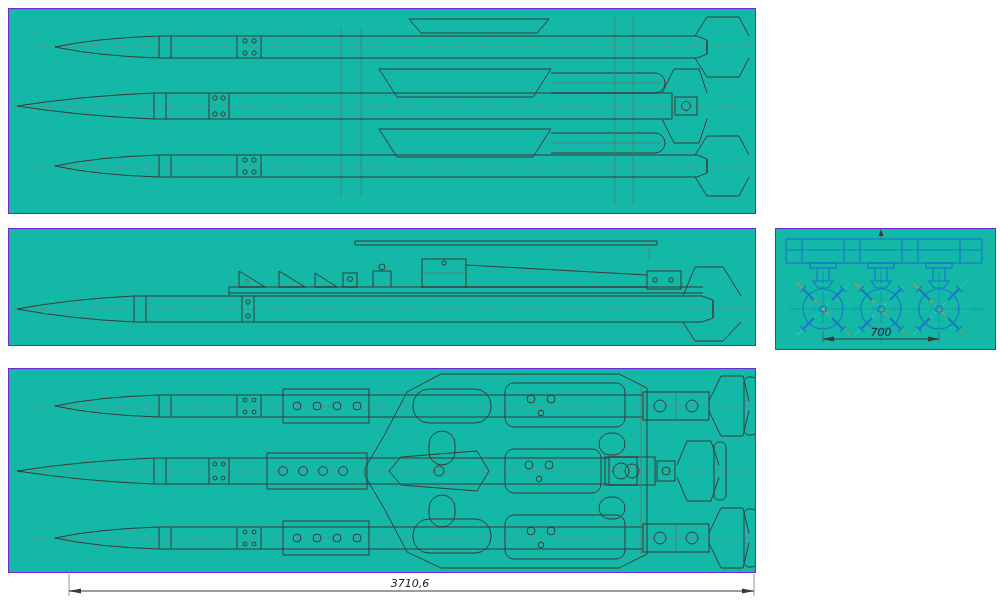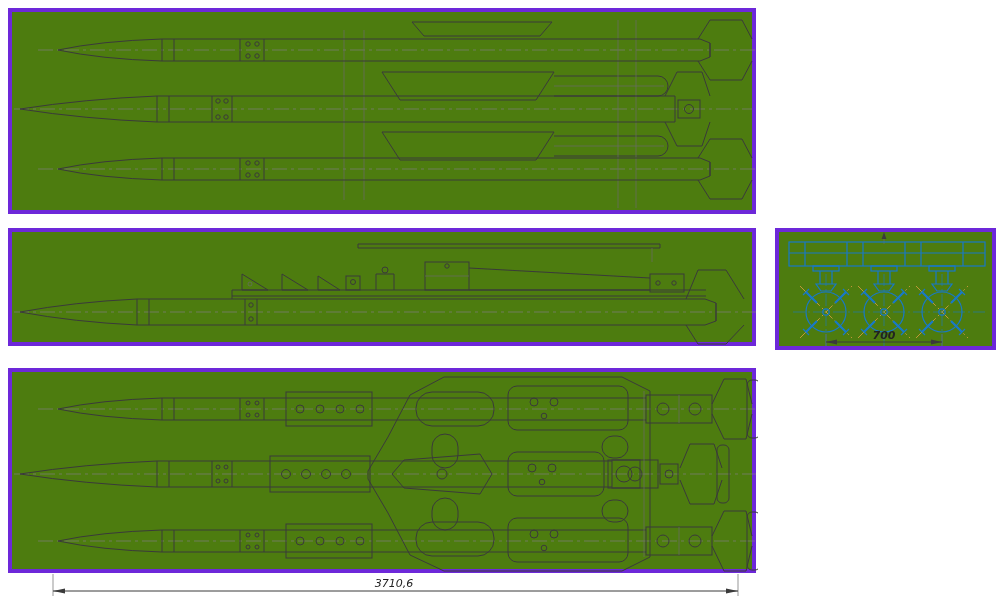--- a/index.html
+++ b/index.html
@@ -1,23 +1,23 @@
 <!DOCTYPE html>
 <html><head>
 <meta charset="utf-8">
 <style>
   html,body{margin:0;padding:0;background:#fff;}
   .stage{position:relative;width:1000px;height:608px;background:#ffffff;overflow:hidden;
          font-family:"Liberation Sans",sans-serif;}
-  .viewbox{position:absolute;border:4px solid #6d28d9;background:#4d7c0f;box-sizing:border-box;font-weight:bold;}
+  .viewbox{position:absolute;border:1px solid #6d28d9;background:#14b8a6;box-sizing:border-box;}
   .v-top{left:8px;top:8px;width:748px;height:206px;}
   .v-side{left:8px;top:228px;width:748px;height:118px;}
   .v-plan{left:8px;top:368px;width:748px;height:205px;}
   .v-front{left:775px;top:228px;width:221px;height:122px;}
-  .v-dim{position:absolute;left:4px;top:574px;width:760px;height:32px;}
+  .v-dim{position:absolute;left:20px;top:574px;width:760px;height:32px;}
   svg{display:block;}
   .k{stroke:#3a3a3a;fill:none;stroke-width:1;}
   .kt{stroke:#6a6a6a;fill:none;stroke-width:.7;}
   .kf{fill:#3a3a3a;stroke:none;}
   .cl{stroke:#808080;fill:none;stroke-width:.7;stroke-dasharray:15 4 3 4;}
   .b{stroke:#1879c8;fill:none;stroke-width:1.2;}
   .bw{stroke:#1879c8;fill:none;stroke-width:2.2;}
   .clb{stroke:#1879c8;fill:none;stroke-width:.6;stroke-dasharray:12 3 2 3;}
   .o{stroke:#e0a040;fill:none;stroke-width:.8;stroke-dasharray:10 3 2 3;}
   text.dim{font-family:"DejaVu Sans",sans-serif;font-style:italic;font-size:11px;fill:#222;}

